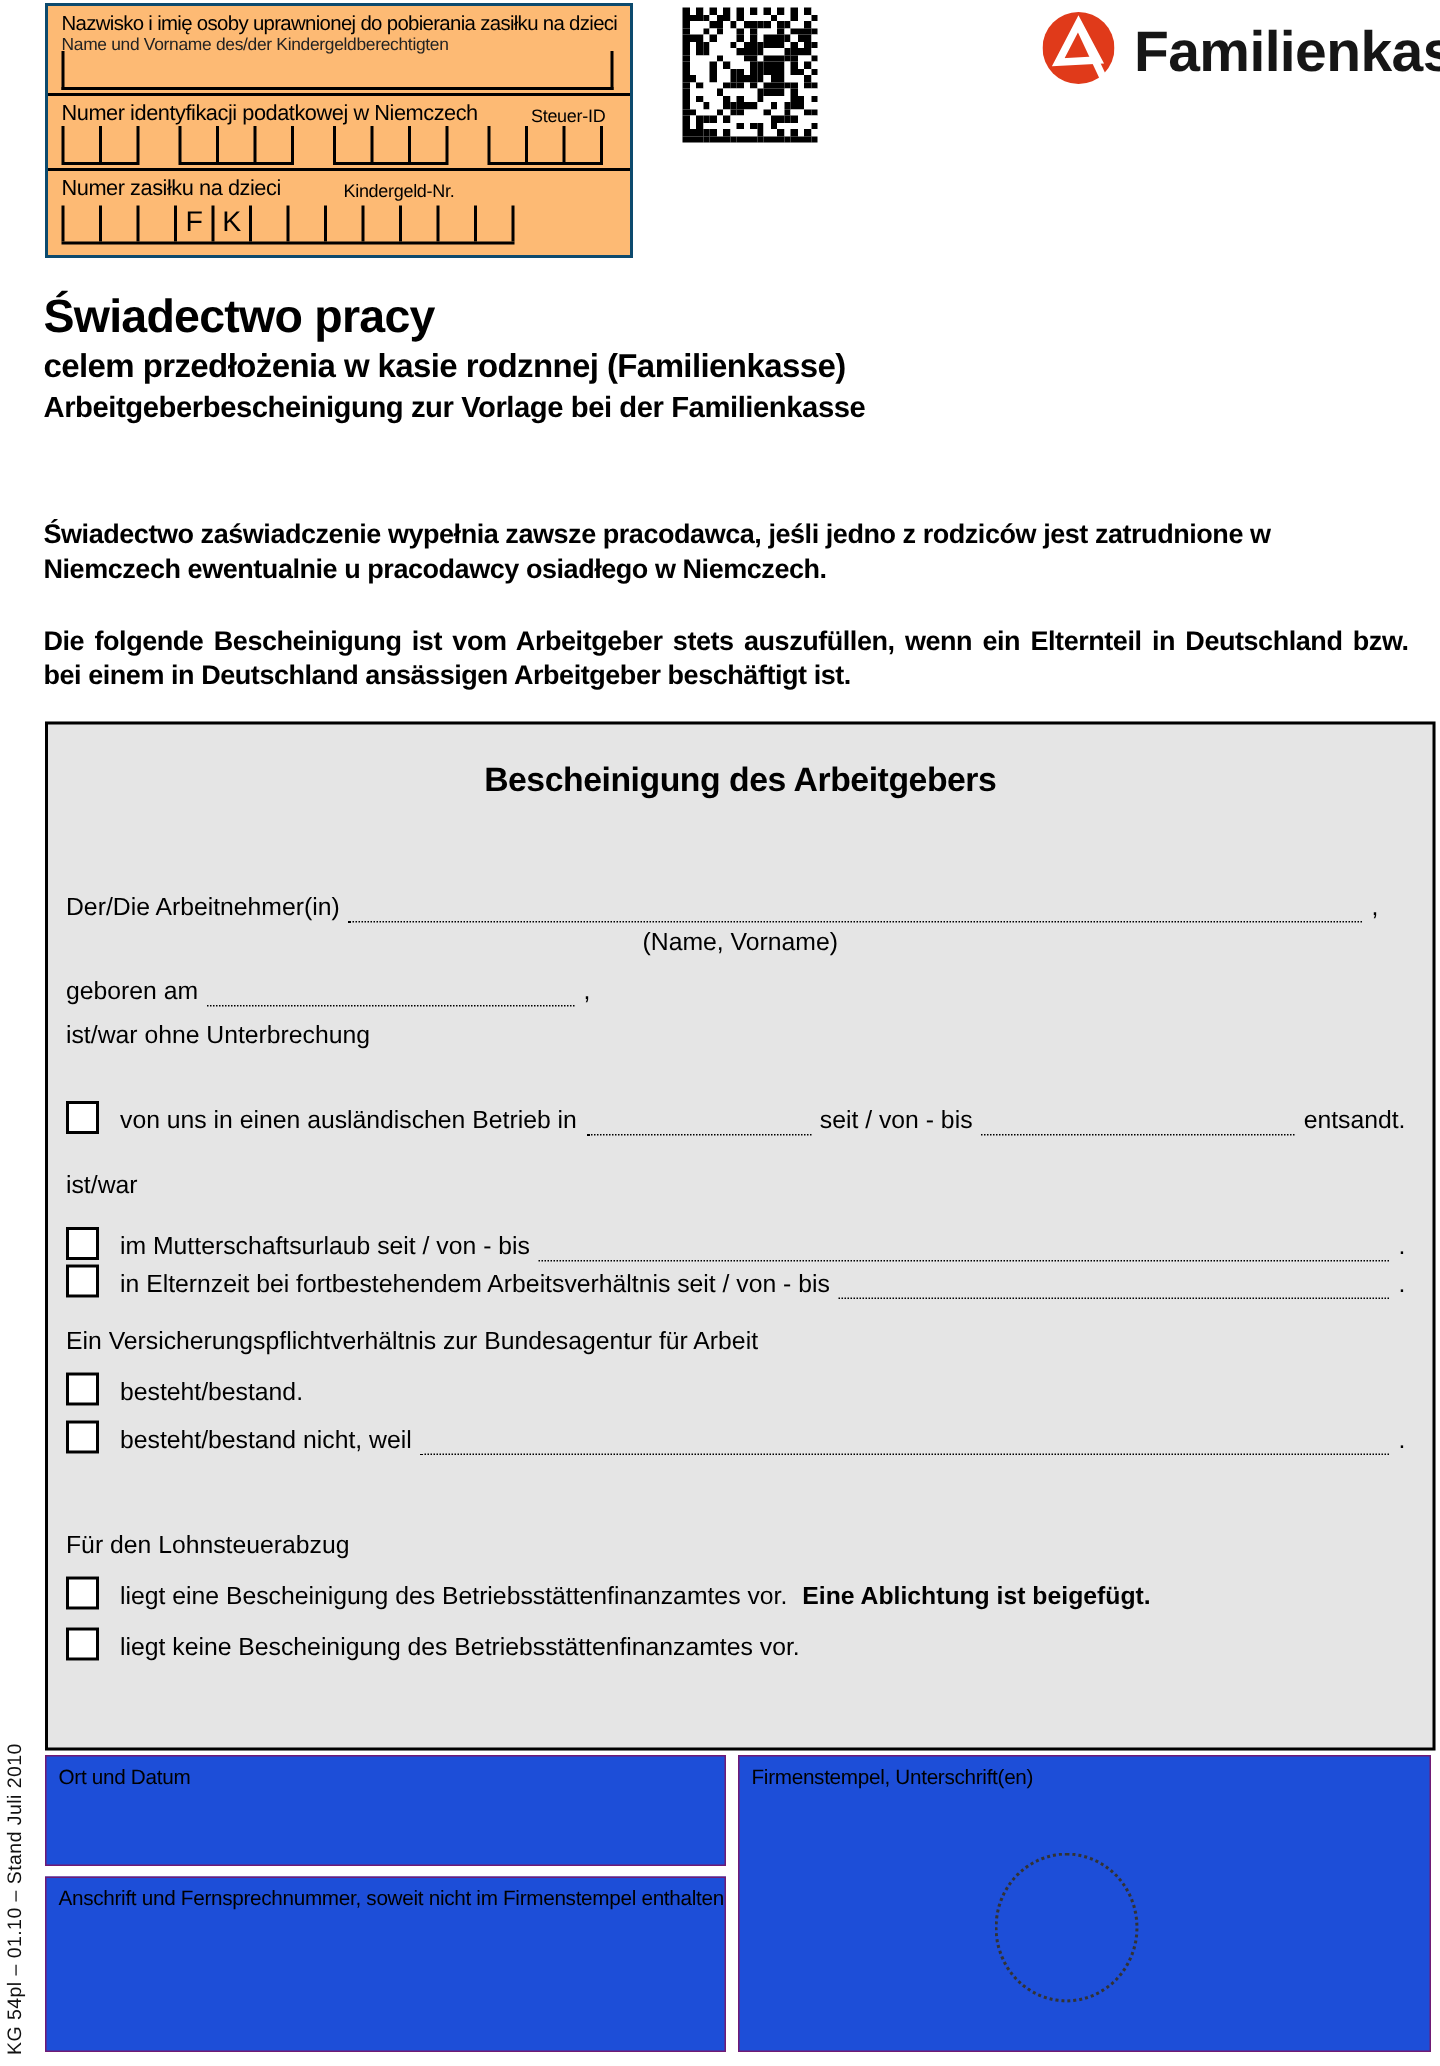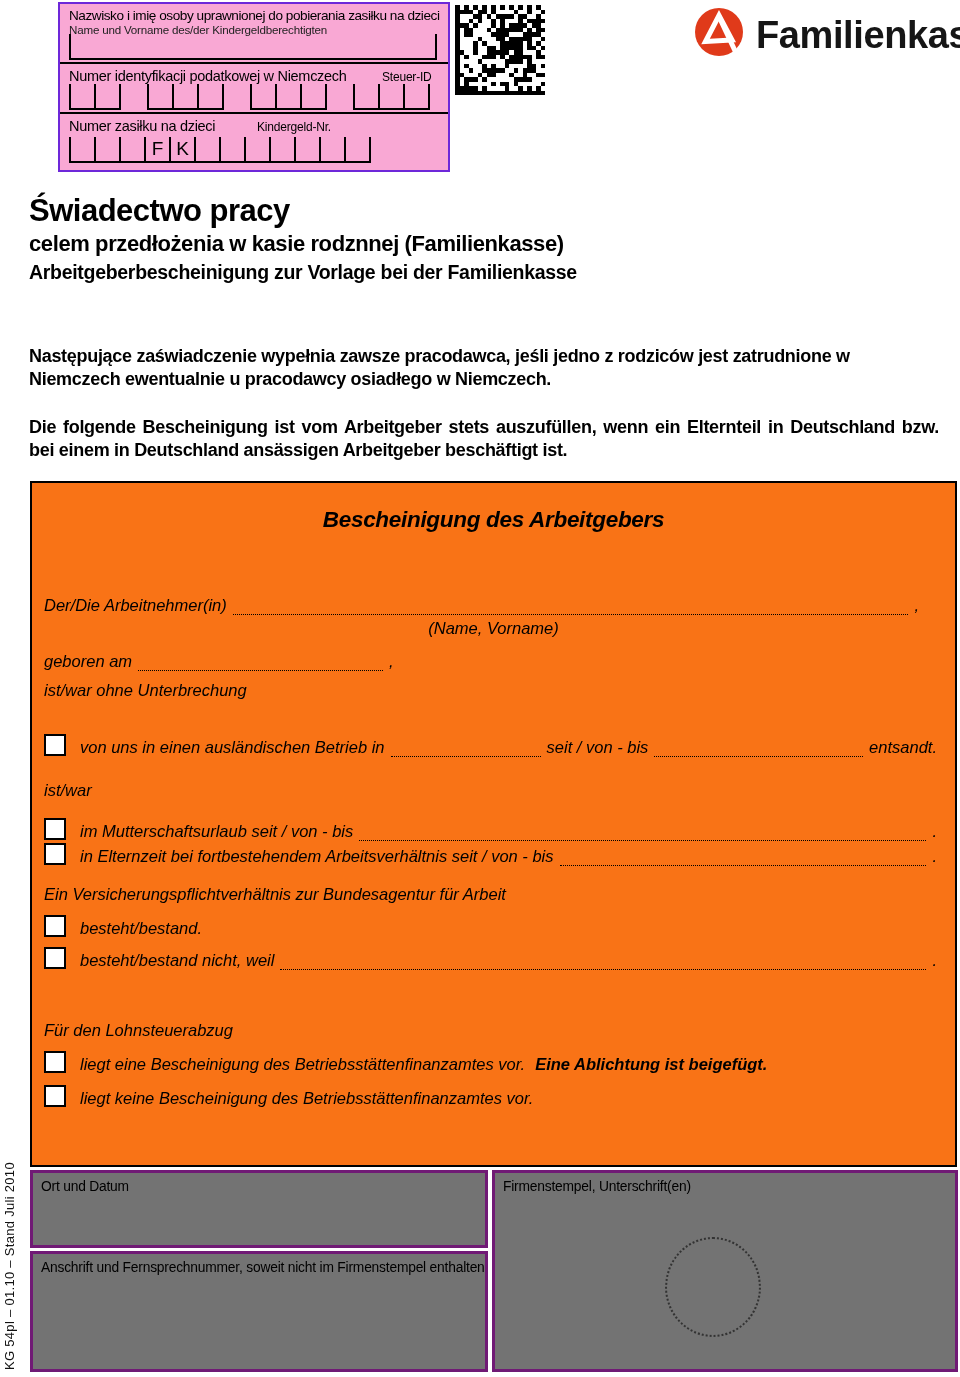--- a/index.html
+++ b/index.html
@@ -2,21 +2,21 @@
 <html><head>
 <meta charset="utf-8">
 <style>
   html,body{margin:0;padding:0;background:#fff;}
   body{width:960px;height:1377px;position:relative;font-family:"Liberation Sans",sans-serif;color:#000;overflow:hidden;}
 
   
   .side-code{position:absolute;left:2px;top:1120px;height:250px;writing-mode:vertical-rl;transform:rotate(180deg);font-size:13px;letter-spacing:.3px;color:#111;}
 
   
-  .recipient-box{position:absolute;left:30px;top:2px;width:388px;height:166px;border:2px solid #6d28d9;background:#f9a8d4;margin-left:28px;}
+  .recipient-box{position:absolute;left:30px;top:2px;width:388px;height:166px;border:2px solid #0c4a6e;background:#fdba74;}
   .rb-section{position:relative;}
   .rb-name{height:58px;}
   .rb-kg{height:54px;border-top:2px solid #000;}
   .rb-st{height:48px;border-top:2px solid #000;}
   .lbl-pl{position:absolute;left:9px;top:4px;font-size:13.6px;letter-spacing:-.45px;white-space:nowrap;}
   .lbl-de{position:absolute;left:9px;top:19px;font-size:11.6px;letter-spacing:-.2px;color:#222;}
   .name-line{position:absolute;left:9px;top:30px;width:364px;height:24px;border-left:2px solid #000;border-right:2px solid #000;border-bottom:2px solid #000;}
   .lbl-md{position:absolute;left:9px;top:4px;font-size:14.5px;letter-spacing:-.3px;white-space:nowrap;}
   .lbl-sm{position:absolute;font-size:12px;letter-spacing:-.2px;white-space:nowrap;}
   .kg-de{left:197px;top:6px;}
@@ -40,36 +40,36 @@
   .t-main{position:absolute;left:29px;top:193px;font-size:31px;font-weight:bold;letter-spacing:-.5px;}
   .t-sub-pl{position:absolute;left:29px;top:231px;font-size:22px;font-weight:bold;letter-spacing:-.4px;}
   .t-sub-de{position:absolute;left:29px;top:261px;font-size:19.5px;font-weight:bold;letter-spacing:-.3px;}
 
   
   .p-intro{position:absolute;left:29px;width:910px;font-size:18px;font-weight:bold;line-height:1.3;letter-spacing:-.3px;}
   .p1{top:345px;}
   .p2{top:416px;text-align:justify;}
 
   
-  .cert-box{position:absolute;left:30px;top:481px;width:923px;height:682px;border:2px solid #000;background:#f97316;font-style:italic;}
+  .cert-box{position:absolute;left:30px;top:481px;width:923px;height:682px;border:2px solid #000;background:#e5e5e5;}
   .cert-h{position:absolute;left:0;right:0;top:24px;text-align:center;font-size:22.5px;font-weight:bold;letter-spacing:-.3px;}
   .cert-sh{position:absolute;left:0;right:0;top:64px;text-align:center;font-size:16px;}
   .bx-text{position:absolute;left:12px;font-size:16.5px;white-space:nowrap;}
   .bx-bold{font-weight:bold;font-size:17px;}
   .bx-row{position:absolute;left:12px;right:18px;display:flex;align-items:flex-end;font-size:16.5px;}
   .bx-row .lab{white-space:nowrap;line-height:20px;text-align:right;}
   .cb{width:18px;height:18px;border:2px solid #000;background:#fff;flex:none;margin-right:14px;align-self:flex-end;margin-bottom:1px;cursor:pointer;}
   .dots{flex:1 1 auto;height:15px;border-bottom:1.5px dotted #000;margin:0 6px;}
   .dots-fixed{flex:0 0 150px;}
   .dots-born{flex:0 0 245px;}
   .hint-center{position:absolute;left:0;right:0;top:136px;text-align:center;font-size:16.5px;}
   .suffix{white-space:pre;line-height:20px;}
 
   
-  .f-box{position:absolute;border:3px solid #701a75;background:#737373;}
+  .f-box{position:absolute;border:1px solid #701a75;background:#1d4ed8;}
   .f-label{position:absolute;left:8px;top:6px;font-size:13.8px;letter-spacing:-.2px;}
   .f-place{left:30px;top:1170px;width:452px;height:72px;}
   .f-addr{left:30px;top:1251px;width:452px;height:115px;}
   .f-stamp{left:492px;top:1170px;width:460px;height:196px;}
   .stamp-circle{position:absolute;left:170px;top:64px;width:92px;height:96px;border:2px dotted #333;border-radius:50%;}
 </style>
 </head>
 <body>
 
 <div class="side-code">KG 54pl – 01.10 – Stand Juli 2010</div>
@@ -539,21 +539,21 @@
   <circle cx="24" cy="24" r="24" fill="#e03a1a"></circle>
   <path d="M10.5 33.5 L24 7.5 L37 32 Z" fill="none" stroke="#ffffff" stroke-width="5"></path>
   <path d="M23.5 7.5 L41.5 46" stroke="#ffffff" stroke-width="5" fill="none"></path>
 </svg>
 <div class="logo-text">Familienkasse</div>
 
 <div class="t-main">Świadectwo pracy</div>
 <div class="t-sub-pl">celem przedłożenia w kasie rodznnej (Familienkasse)</div>
 <div class="t-sub-de">Arbeitgeberbescheinigung zur Vorlage bei der Familienkasse</div>
 
-<div class="p-intro p1">Następujące zaświadczenie wypełnia zawsze pracodawca, jeśli jedno z rodziców jest zatrudnione w Niemczech ewentualnie u pracodawcy osiadłego w Niemczech.</div>
+<div class="p-intro p1">Świadectwo zaświadczenie wypełnia zawsze pracodawca, jeśli jedno z rodziców jest zatrudnione w Niemczech ewentualnie u pracodawcy osiadłego w Niemczech.</div>
 <div class="p-intro p2">Die folgende Bescheinigung ist vom Arbeitgeber stets auszufüllen, wenn ein Elternteil in Deutschland bzw. bei einem in Deutschland ansässigen Arbeitgeber beschäftigt ist.</div>
 
 <div class="cert-box">
   <div class="cert-h">Bescheinigung des Arbeitgebers</div>
 
   <div class="bx-row" style="top:112px;right:36px;">
     <span class="lab">Der/Die Arbeitnehmer(in)</span>
     <span class="dots"></span>
     <span class="suffix">,</span>
   </div>

